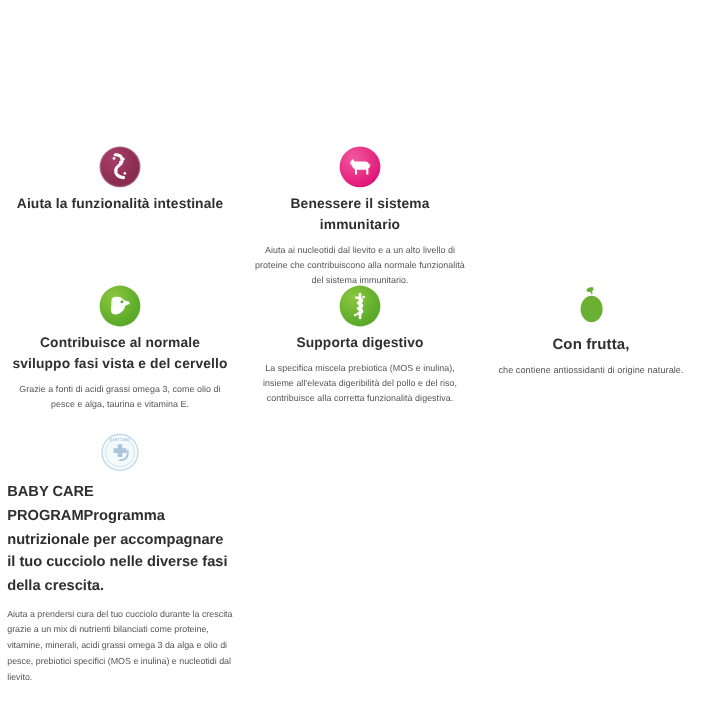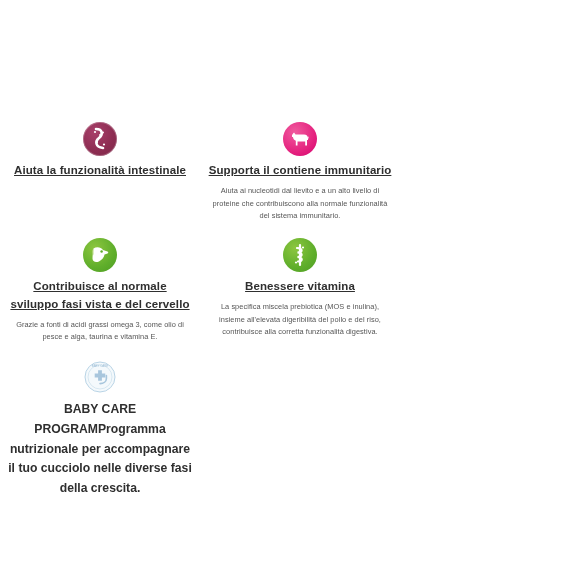--- a/index.html
+++ b/index.html
@@ -45,21 +45,20 @@
     margin-bottom: 6px;
   }
 
   .cell-title {
     font-size: 11.5px;
     font-weight: bold;
     color: #2f2f2f;
     line-height: 1.55;
     margin: 0 0 5px 0;
     letter-spacing: 0.1px;
-    text-decoration: underline;
   }
 
   .cell-title.big {
     font-size: 12.5px;
   }
 
   .cell-text {
     font-size: 7.4px;
     color: #555555;
     line-height: 1.72;
@@ -154,21 +153,20 @@
   }
   .seal-icon svg { width: 34px; height: 34px; display: block; }
 
   .row-c-wrap {
     margin-top: 10px;
   }
   .row-c-cell {
     width: 200px;
     box-sizing: border-box;
     padding: 0 6px;
-    text-align: center;
   }
   .bcp-title {
     font-size: 12.2px;
     font-weight: bold;
     color: #2f2f2f;
     line-height: 1.62;
     margin: 6px 0 6px 0;
   }
   .bcp-text {
     font-size: 7.4px;
@@ -206,21 +204,21 @@
           <svg viewBox="0 0 34 34" xmlns="http://www.w3.org/2000/svg">
             <path d="M9 13 L11 10.5 L12.5 12.5 L21 12.5 C23.5 12.5 25 14 25 16.2
                      L25 18 L24 18 L24 23.5 L22.2 23.5 L22.2 19.5
                      L14.5 19.5 L14.5 23.5 L12.8 23.5 L12.8 18.8
                      C11 18 10 16.5 10 15 L9 15 Z" fill="#ffffff"></path>
             <path d="M10.2 13.4 L10.2 11.2 L11.6 12.7 Z" fill="#ffffff"></path>
             <path d="M24.2 16 L25.8 14.2 L25.2 17 Z" fill="#ffffff"></path>
           </svg>
         </span>
       </div>
-      <p class="cell-title">Supporta il contiene immunitario</p>
+      <p class="cell-title">Benessere il sistema immunitario</p>
       <p class="cell-text">Aiuta ai nucleotidi dal lievito e a un alto livello di proteine che contribuiscono alla normale funzionalità del sistema immunitario.</p>
     </div>
 
   </div>
 
   <div class="grid row-b">
 
     <div class="cell">
       <div class="icon-wrap">
         <span class="circle-icon icon-doghead-green">
@@ -243,40 +241,54 @@
         <span class="circle-icon icon-gut-green">
           <svg viewBox="0 0 34 34" xmlns="http://www.w3.org/2000/svg">
             <path d="M17 7 L17 27" fill="none" stroke="#ffffff" stroke-width="2.2" stroke-linecap="round"></path>
             <path d="M14 10 C20 10.5, 20 14, 14.5 14.5 C20 15, 20 18.5, 14.5 19
                      C20 19.5, 20 23, 15 23.5" fill="none" stroke="#ffffff" stroke-width="2.2" stroke-linecap="round"></path>
             <circle cx="20" cy="9.5" r="1.1" fill="#ffffff"></circle>
             <circle cx="13" cy="24.5" r="1.1" fill="#ffffff"></circle>
           </svg>
         </span>
       </div>
-      <p class="cell-title">Benessere vitamina</p>
+      <p class="cell-title">Supporta digestivo</p>
       <p class="cell-text">La specifica miscela prebiotica (MOS e inulina), insieme all'elevata digeribilità del pollo e del riso, contribuisce alla corretta funzionalità digestiva.</p>
     </div>
 
+    <div class="cell">
+      <div class="icon-wrap">
+        <span class="fruit-icon">
+          <svg viewBox="0 0 32 36" xmlns="http://www.w3.org/2000/svg">
+            <path d="M17.5 3.5 C14.5 2.8, 11.8 4, 11.6 6.2 C13 7.8, 16.3 7.6, 17.5 5.6 Z" fill="#6cb033"></path>
+            <path d="M16.2 8.5 C15.6 6.8, 15.2 5.5, 15 4.2" fill="none" stroke="#6cb033" stroke-width="1.2" stroke-linecap="round"></path>
+            <ellipse cx="16" cy="21.5" rx="9.2" ry="11" fill="#6cb033"></ellipse>
+          </svg>
+        </span>
+      </div>
+      <p class="cell-title big">Con frutta,</p>
+      <p class="cell-text wide">che contiene antiossidanti di origine naturale.</p>
+    </div>
   </div>
 
   <div class="grid row-c row-c-wrap">
     <div class="row-c-cell">
       <div class="icon-wrap">
         <span class="seal-icon">
           <svg viewBox="0 0 34 34" xmlns="http://www.w3.org/2000/svg">
             <circle cx="17" cy="17" r="15" fill="#f4f9fc" stroke="#b9d4e6" stroke-width="1"></circle>
             <circle cx="17" cy="17" r="12" fill="none" stroke="#cfe2ee" stroke-width="0.8"></circle>
             <path d="M15.1 10.2 L18.9 10.2 L18.9 13.6 L22.3 13.6 L22.3 17.4
                      L18.9 17.4 L18.9 20.8 L15.1 20.8 L15.1 17.4 L11.7 17.4
                      L11.7 13.6 L15.1 13.6 Z" fill="#a8c6dd"></path>
             <path d="M17 23.6 C20.6 23.6 23.4 21.4 23.4 18.4 L23.4 15.6" fill="none" stroke="#a8c6dd" stroke-width="1.6" stroke-linecap="round"></path>
             <text x="17" y="7.1" font-size="2.9" fill="#9dbdd6" text-anchor="middle" font-family="Liberation Sans, sans-serif">BABY CARE</text>
           </svg>
         </span>
       </div>
       <p class="bcp-title">BABY CARE PROGRAMProgramma nutrizionale per accompagnare il tuo cucciolo nelle diverse fasi della crescita.</p>
+      <p class="bcp-text">Aiuta a prendersi cura del tuo cucciolo durante la crescita grazie a un mix di nutrienti bilanciati come proteine, vitamine, minerali, acidi grassi omega 3 da alga e olio di pesce, prebiotici specifici (MOS e inulina) e nucleotidi dal lievito.</p>
     </div>
     <div class="row-c-cell"></div>
     <div class="row-c-cell"></div>
   </div>
 
 </div>
 
 </body></html>

